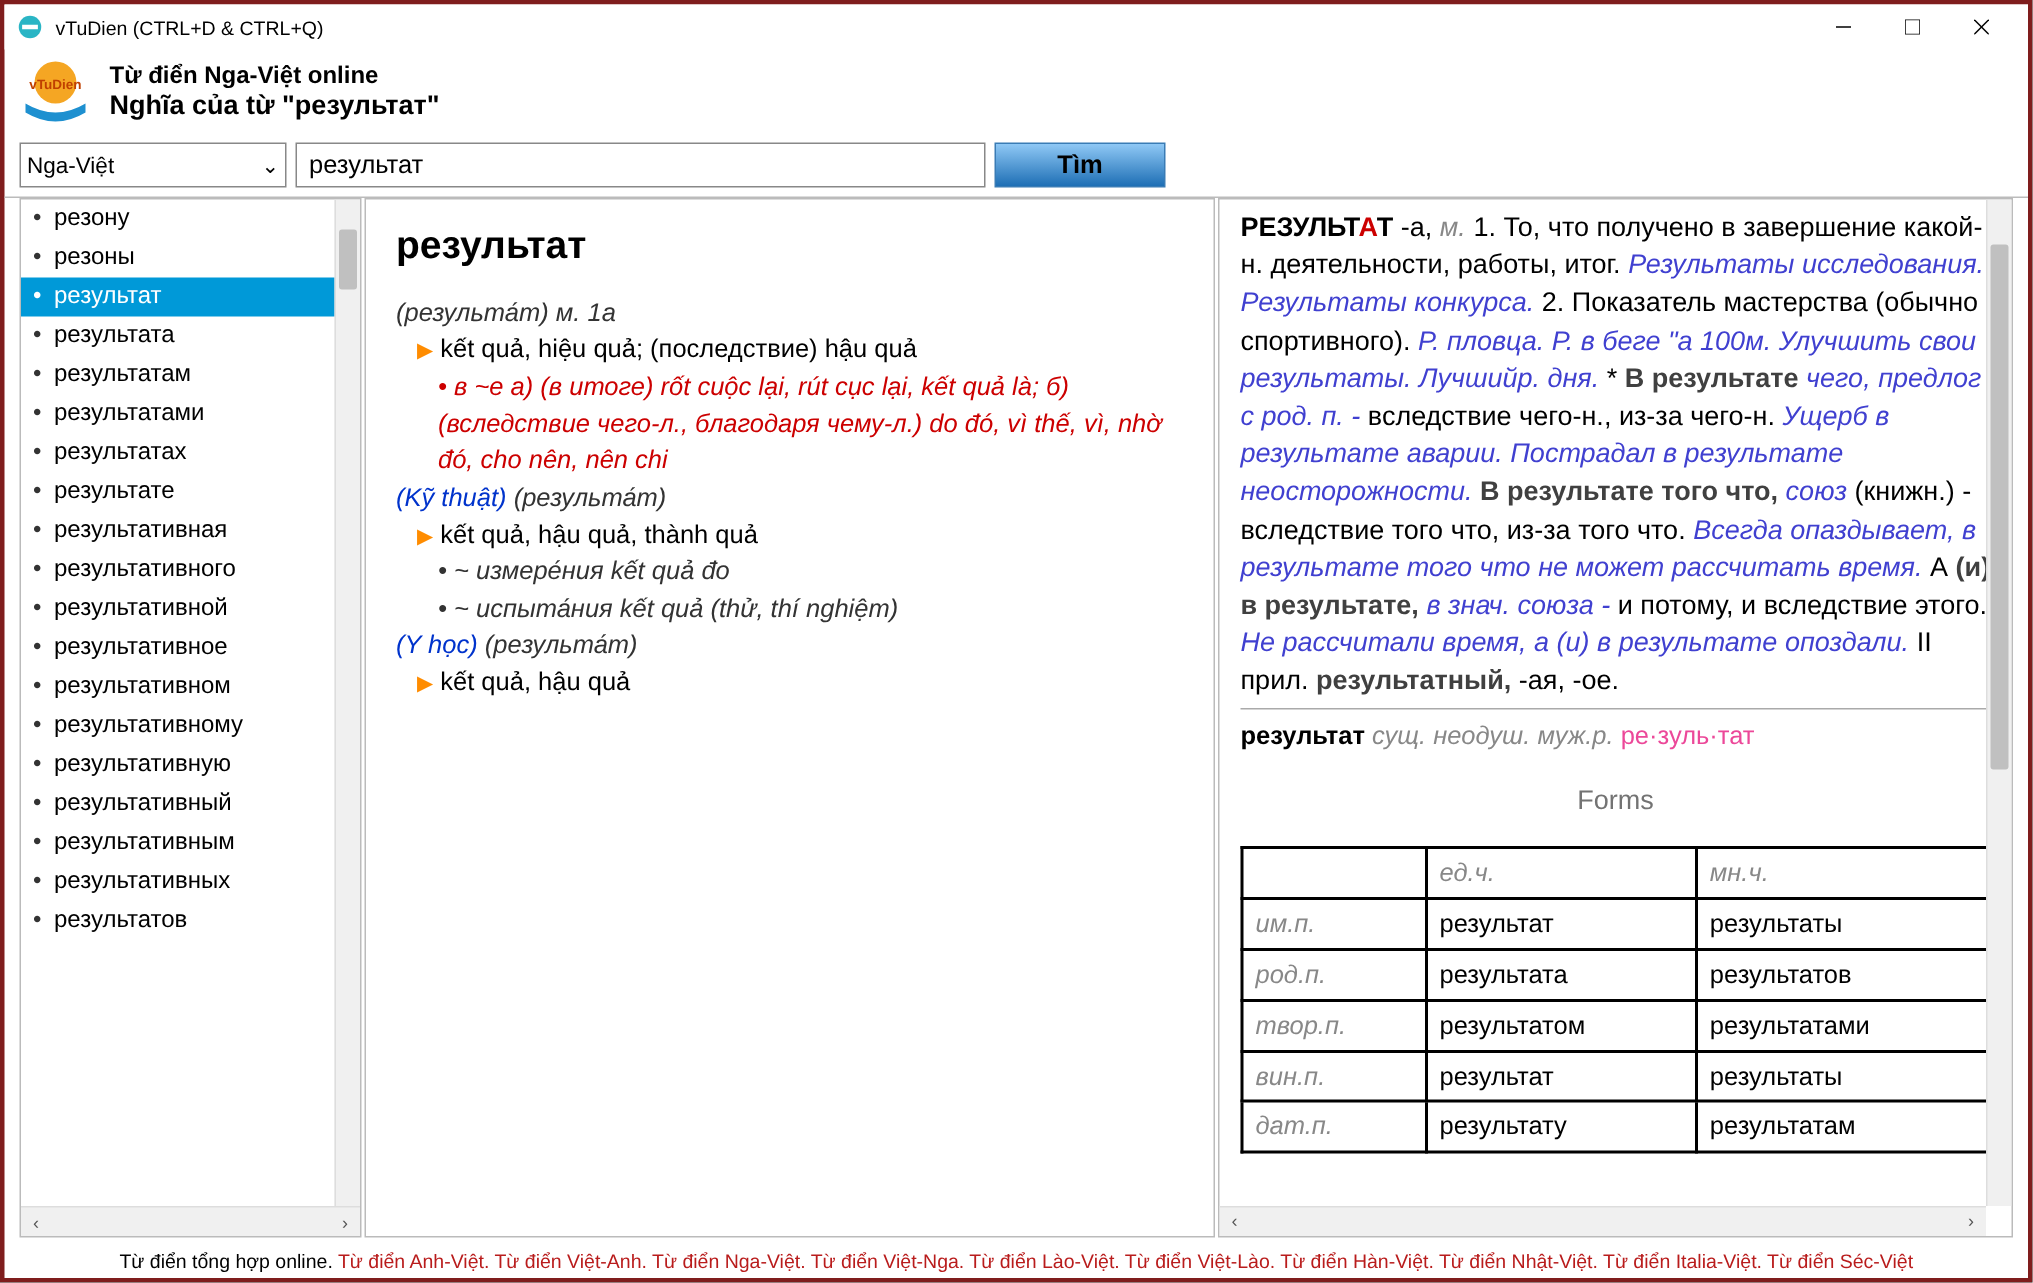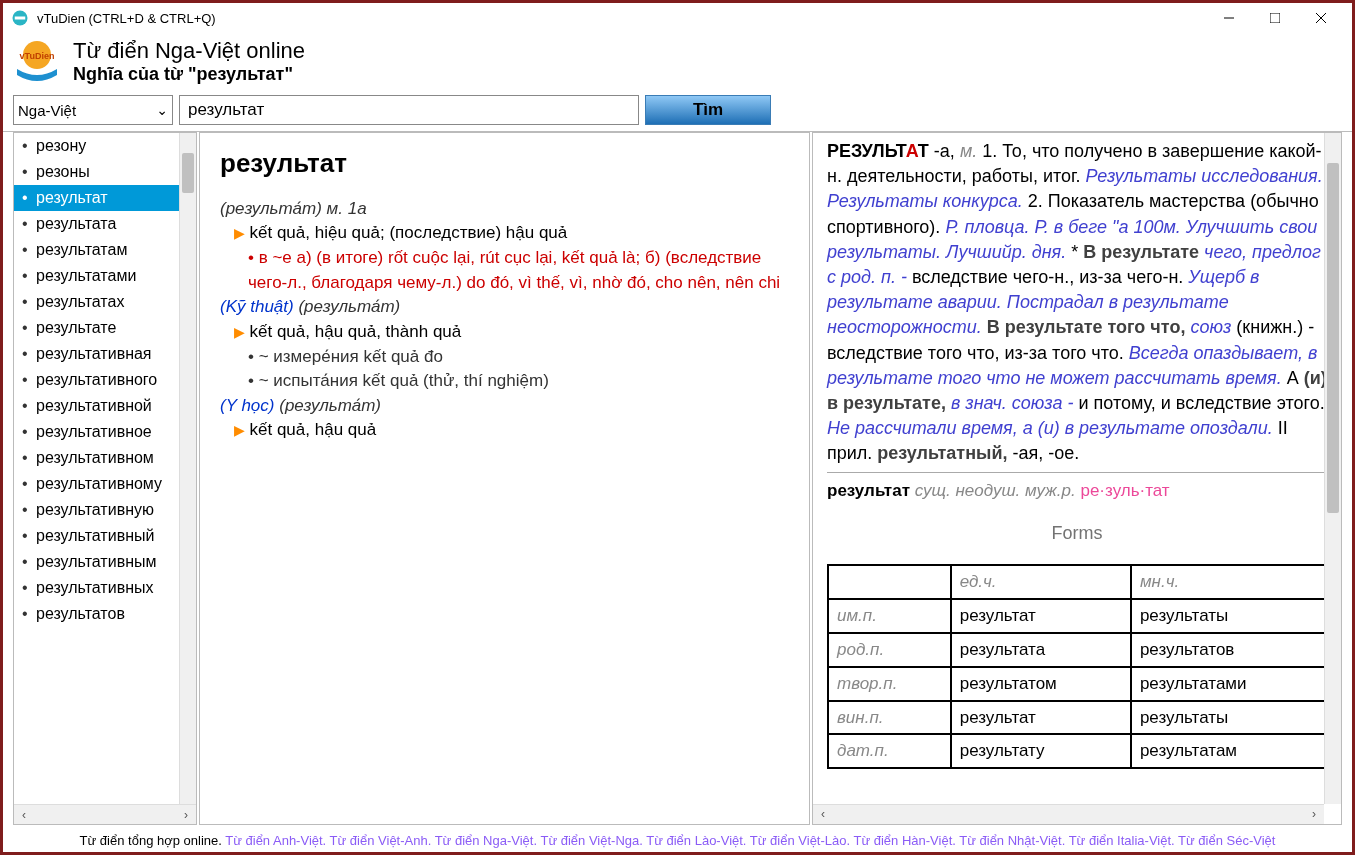--- a/index.html
+++ b/index.html
@@ -5,29 +5,29 @@
 * { box-sizing: border-box; margin: 0; padding: 0; }
 body { font-family: "Segoe UI", Tahoma, sans-serif; font-size: 13px; background: #000; overflow: hidden; }
 .window { width: 1355px; height: 855px; background: #fff; display: flex; flex-direction: column; border: 3px solid #7f1d1d; }
 .titlebar { height: 30px; display: flex; align-items: center; padding: 0 8px; background: #fff; }
 .titlebar .icon { width: 18px; height: 18px; margin-right: 8px; }
 .titlebar .title { flex: 1; font-size: 13px; }
 .win-controls { display: flex; gap: 0; }
 .win-btn { width: 46px; height: 30px; display: flex; align-items: center; justify-content: center; cursor: pointer; }
 .header { display: flex; align-items: center; padding: 4px 10px; gap: 12px; }
 .logo { width: 48px; height: 48px; }
-.header-text h1 { font-size: 22px; font-weight: normal; }
+.header-text h1 { font-size: 16px; font-weight: bold; }
 .header-text h2 { font-size: 18px; font-weight: bold; }
 .search-row { display: flex; gap: 6px; padding: 6px 10px; align-items: center; }
-.lang-select { height: 30px; border: 1px solid #888; font-size: 15px; padding: 2px 4px; width: 160px; display:flex; align-items:center; justify-content:space-between; background:#fff;}
+.lang-select { height: 30px; border: 1px solid #888; font-size: 15px; padding: 2px 4px; width: 178px; display:flex; align-items:center; justify-content:space-between; background:#fff;}
 .lang-select .chev { font-size:14px;}
 .search-input { flex: 1; max-width: 460px; height: 30px; border: 1px solid #888; font-size: 17px; padding: 2px 8px; }
-.search-btn { width: 126px; height: 30px; background: linear-gradient(#8fc8f5, #1e6fb5); border: 1px solid #3a7cb5; font-size: 17px; font-weight: bold; cursor: pointer; }
+.search-btn { width: 114px; height: 30px; background: linear-gradient(#8fc8f5, #1e6fb5); border: 1px solid #3a7cb5; font-size: 17px; font-weight: bold; cursor: pointer; }
 .main { flex: 1; display: flex; border-top: 1px solid #bbb; overflow: hidden; padding: 0 10px 4px 10px; gap: 2px;}
-.sidebar { width: 184px; border: 1px solid #bbb; overflow: hidden; display:flex; flex-direction:column; position:relative; }
+.sidebar { width: 228px; border: 1px solid #bbb; overflow: hidden; display:flex; flex-direction:column; position:relative; }
 .sidebar-list { flex:1; overflow:hidden; }
 .sidebar-item { padding: 4px 10px 4px 22px; font-size: 16px; cursor: pointer; white-space: nowrap; overflow: hidden; position: relative; }
 .sidebar-item::before { content: "•"; position: absolute; left: 8px; color: #333; }
 .sidebar-item.active { background: #0099d8; color: #fff; }
 .sidebar-item.active::before { color: #fff; }
 .scroll-v { position:absolute; right:0; top:0; bottom:20px; width:17px; background:#f0f0f0; border-left:1px solid #ddd;}
 .scroll-thumb-v { position:absolute; left:2px; right:2px; background:#c0c0c0; border-radius:2px;}
 .scroll-h { height:20px; background:#f0f0f0; border-top:1px solid #ddd; display:flex; justify-content:space-between;}
 .scroll-arrow { width:20px; display:flex; align-items:center; justify-content:center; font-size:12px; color:#555;}
 .content { flex: 1; border: 1px solid #bbb; overflow:hidden; padding: 12px 20px; font-size: 17px; line-height: 1.45; }
@@ -44,23 +44,23 @@
 .right-panel .phrase { color: #404040; font-weight: bold; }
 .right-panel .normal {color:#000;}
 .right-panel hr { border:none; border-top:1px solid #aaa; margin:6px 0;}
 .right-panel .form-word { font-weight:bold;}
 .right-panel .syll { color: #ec4899; }
 .forms-title { text-align:center; color:#737373; font-size:18px; margin:18px 0;}
 .forms-table { border-collapse:collapse; width:100%; font-size:17px;}
 .forms-table td, .forms-table th { border:2px solid #000; padding:4px 8px; text-align:left; font-weight:normal;}
 .forms-table .case { color:#888; font-style:italic;}
 .footer { padding: 4px 10px; font-size: 13px; text-align:center; white-space:nowrap; overflow:hidden;}
-.footer a { color: #8b5cf6; text-decoration:none; cursor:pointer;}
+.footer a { color: #b91c1c; text-decoration:none; cursor:pointer;}
 .line { margin-left: 14px; }
-.sub-line { margin-left: 28px; color:#333;}
+.sub-line { margin-left: 28px; font-style:italic; color:#333;}
 </style>
 </head>
 <body>
 
 <div class="window">
   <div class="titlebar">
     <svg class="icon" viewBox="0 0 24 24">
         <circle cx="12" cy="12" r="10" fill="#2ab5c5"></circle>
         <rect x="5" y="10" width="14" height="4" fill="#fff"></rect>
       </svg>

